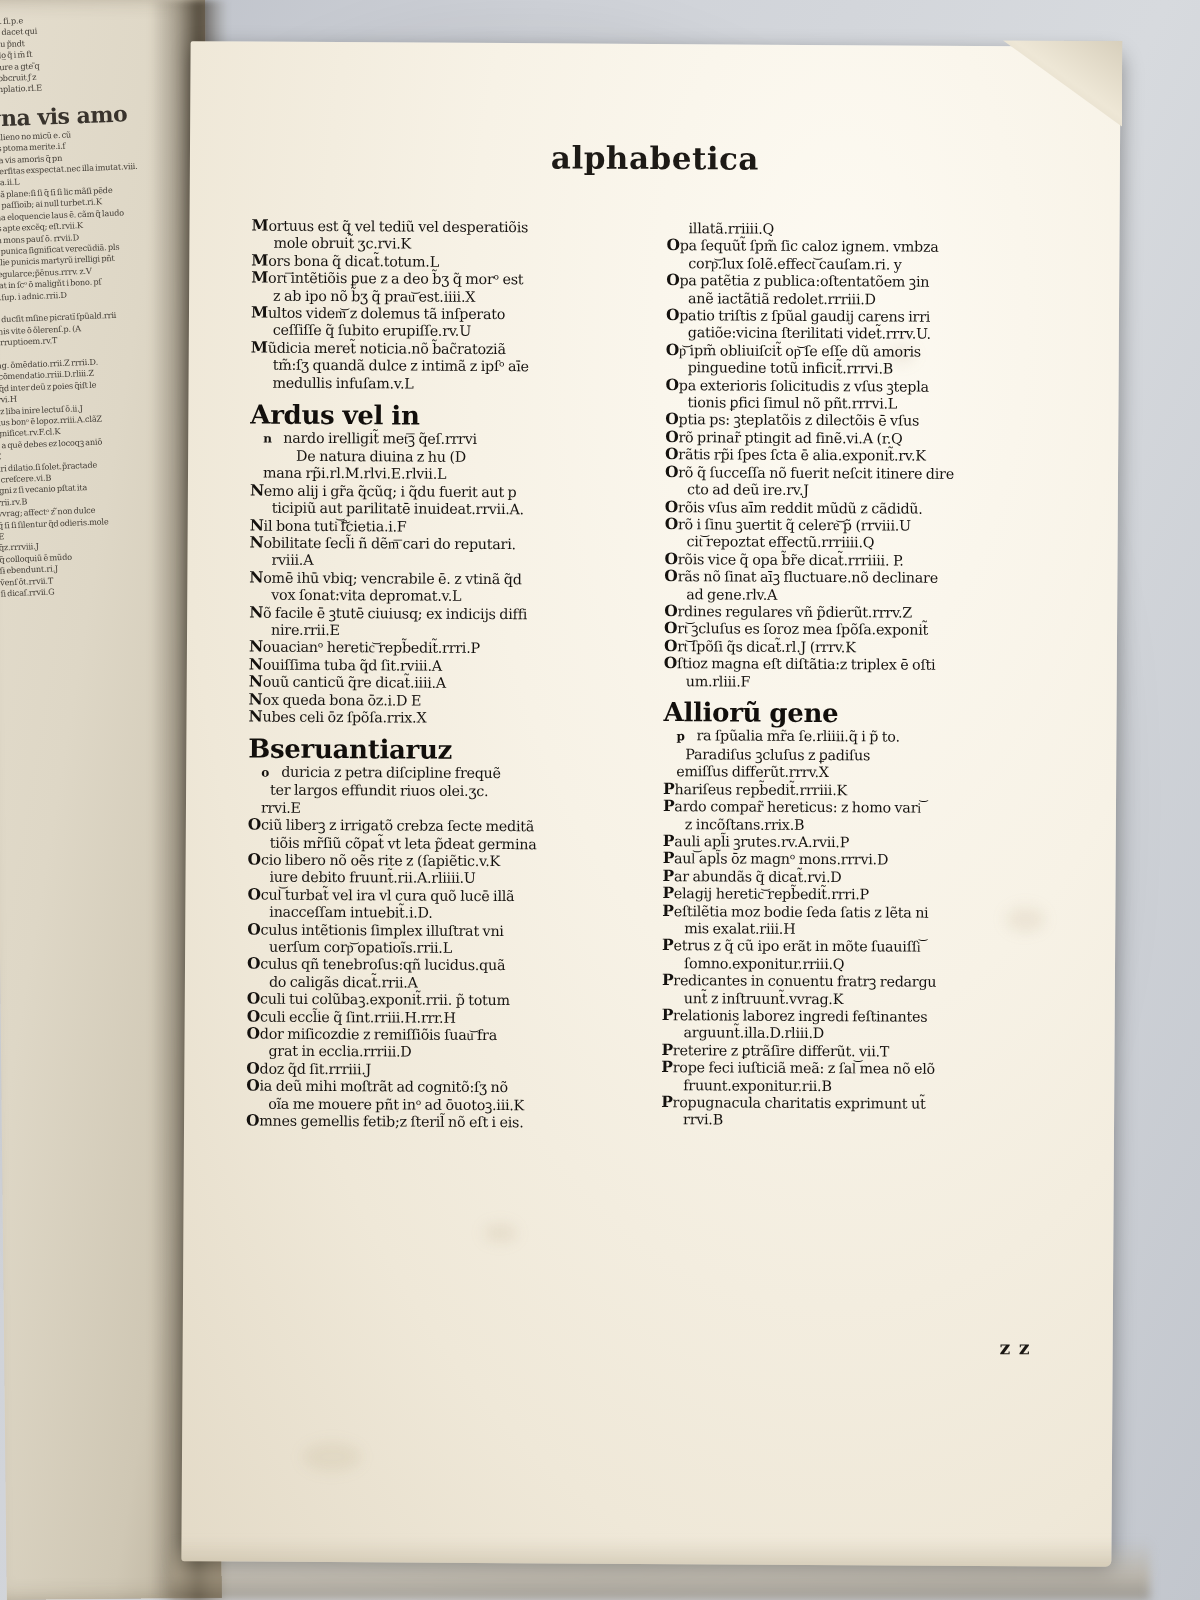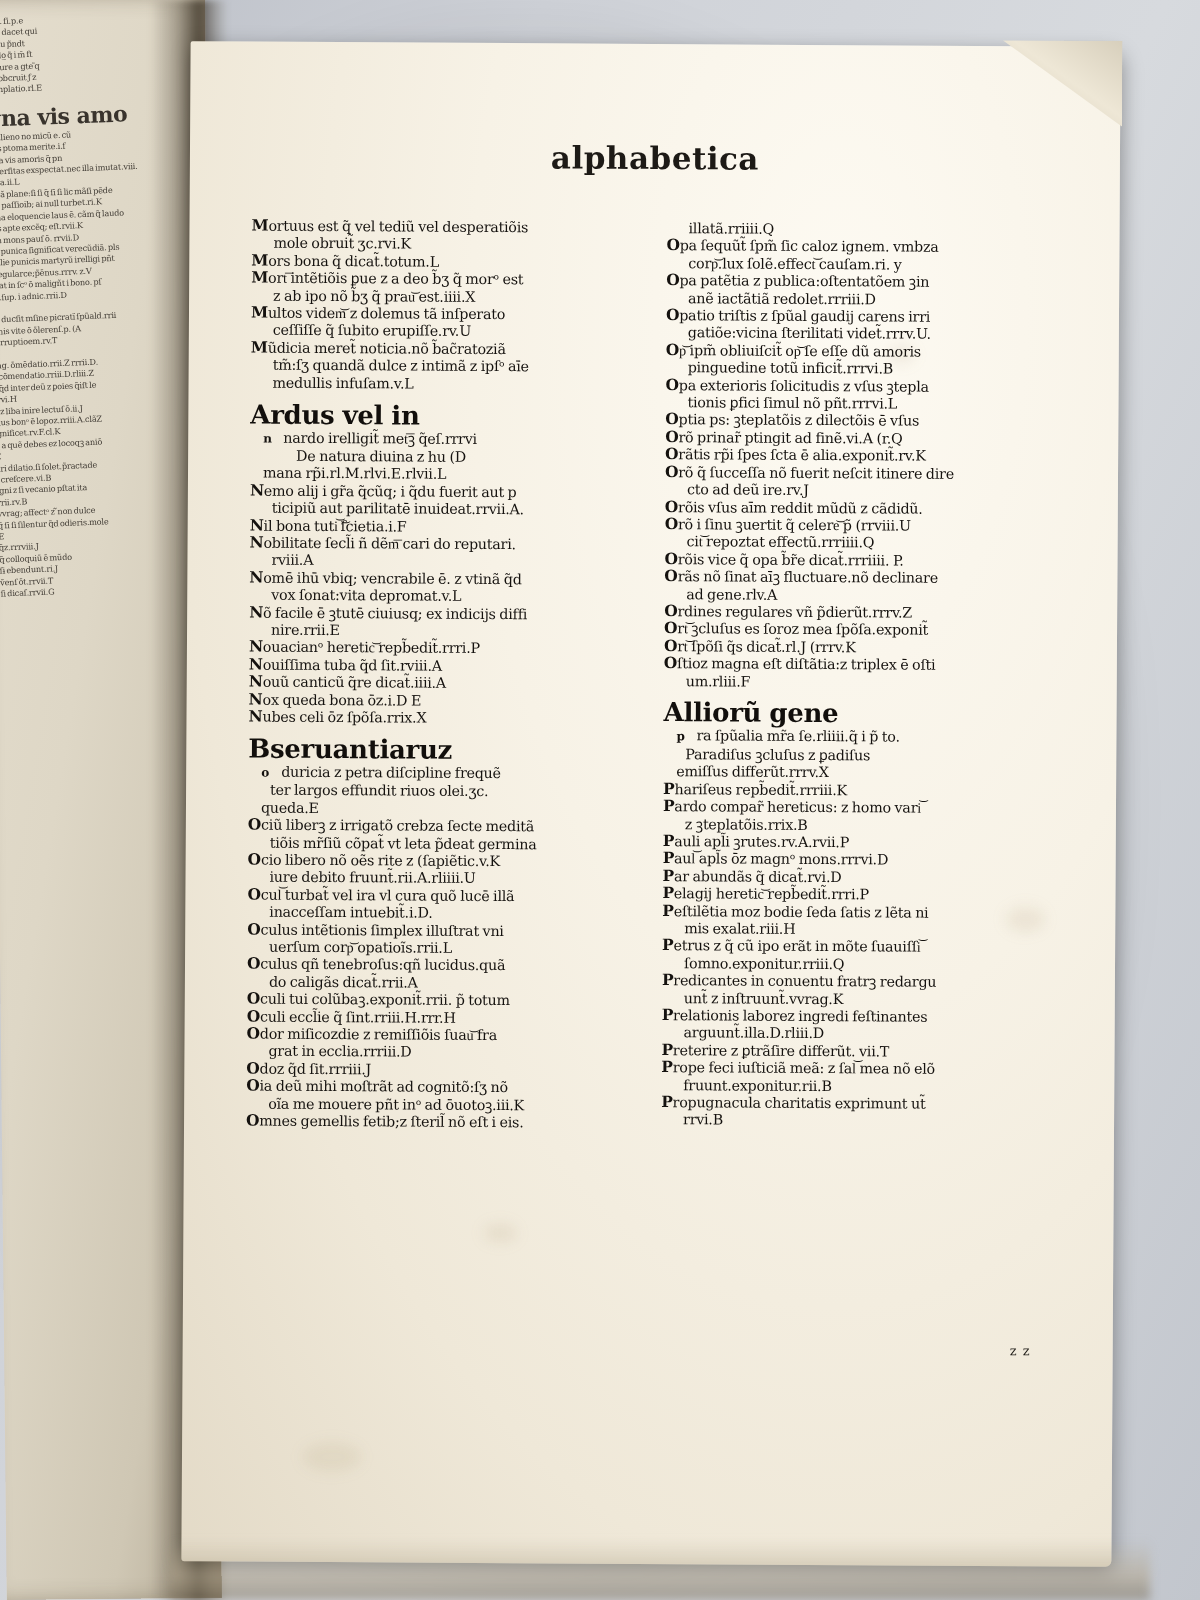--- a/index.html
+++ b/index.html
@@ -158,22 +158,22 @@
   }
   .lead-small {
     display: inline-block;
     width: 20px;
     font-size: 12px;
     font-weight: bold;
   }
   #folio {
     position: absolute;
     right: 82px; bottom: 208px;
-    font-size: 13px;
-    font-weight: normal;
+    font-size: 19px;
+    font-weight: bold;
     color: #1a1713;
     letter-spacing: 1px;
   }
   
   #page-stack {
     position: absolute;
     left: 170px; bottom: 0px;
     width: 980px; height: 60px;
     background: linear-gradient(180deg, rgba(200,190,168,0.0) 0%, rgba(178,166,142,0.55) 60%, rgba(120,110,92,0.55) 100%);
     filter: blur(5px);
@@ -281,21 +281,21 @@
           <div class="entry"><span class="drop">N</span><span>õ facile ē ꝫtutē ciuiusq; ex indicijs diffi</span></div>
           <div class="entry subline"><span>nire.rrii.E</span></div>
           <div class="entry"><span class="drop">N</span><span>ouacianᵒ heretic͝ repb̃edit̃.rrri.P</span></div>
           <div class="entry"><span class="drop">N</span><span>ouiſſima tuba q̃d ſit.rviii.A</span></div>
           <div class="entry"><span class="drop">N</span><span>ouũ canticũ q̃re dicat̃.iiii.A</span></div>
           <div class="entry"><span class="drop">N</span><span>ox queda bona ōz.i.D  E</span></div>
           <div class="entry"><span class="drop">N</span><span>ubes celi ōz ſpõſa.rrix.X</span></div>
           <div class="heading">Bseruantiaruz</div>
           <div class="entry"><span class="lead-small">o</span><span>duricia z petra diſcipline frequẽ</span></div>
           <div class="entry subline"><span>ter largos effundit riuos olei.ʒc.</span></div>
-          <div class="entry"><span>queda.E</span></div>
+          <div class="entry"><span>rrvi.E</span></div>
           <div class="entry"><span class="drop">O</span><span>ciũ liberꝫ z irrigatõ crebza ſecte meditã</span></div>
           <div class="entry subline"><span>tiõis mr̃ſiũ cõpat̃ vt leta  p̃deat germina</span></div>
           <div class="entry"><span class="drop">O</span><span>cio libero nõ oẽs rite z      (ſapiẽtic.v.K</span></div>
           <div class="entry subline"><span>iure debito fruunt̃.rii.A.rliiii.U</span></div>
           <div class="entry"><span class="drop">O</span><span>cul͝ turbat̃ vel ira vl cura quõ lucē illã</span></div>
           <div class="entry subline"><span>inacceſſam intuebit̃.i.D.</span></div>
           <div class="entry"><span class="drop">O</span><span>culus intẽtionis ſimplex illuſtrat vni</span></div>
           <div class="entry subline"><span>uerſum corp͝ opatioĩs.rrii.L</span></div>
           <div class="entry"><span class="drop">O</span><span>culus qñ tenebroſus:qñ lucidus.quã</span></div>
           <div class="entry subline"><span>do caligãs dicat̃.rrii.A</span></div>
@@ -335,21 +335,21 @@
           <div class="entry"><span class="drop">O</span><span>rt͝ ꝫcluſus es ſoroz mea ſpõſa.exponit̃</span></div>
           <div class="entry"><span class="drop">O</span><span>rt͝ ſpõſi q̃s dicat̃.rl.J       (rrrv.K</span></div>
           <div class="entry"><span class="drop">O</span><span>ſtioz magna eſt diſtãtia:z triplex ē oſti</span></div>
           <div class="entry subline"><span>um.rliii.F</span></div>
           <div class="heading">Alliorũ gene</div>
           <div class="entry"><span class="lead-small">p</span><span>ra ſpũalia mr̃a ſe.rliiii.q̃ i p̃ to.</span></div>
           <div class="entry subline"><span>Paradiſus ꝫcluſus z ꝑadiſus</span></div>
           <div class="entry"><span>emiſſus differũt.rrrv.X</span></div>
           <div class="entry"><span class="drop">P</span><span>hariſeus repb̃edit̃.rrriii.K</span></div>
           <div class="entry"><span class="drop">P</span><span>ardo compar̃ hereticus: z homo vari͝</span></div>
-          <div class="entry subline"><span>z ꝫteplatõis.rrix.B</span></div>
+          <div class="entry subline"><span>z incõſtans.rrix.B</span></div>
           <div class="entry"><span class="drop">P</span><span>auli apl̃i ꝫrutes.rv.A.rvii.P</span></div>
           <div class="entry"><span class="drop">P</span><span>aul͝ apl̃s ōz magnᵒ mons.rrrvi.D</span></div>
           <div class="entry"><span class="drop">P</span><span>ar abundãs q̃ dicat̃.rvi.D</span></div>
           <div class="entry"><span class="drop">P</span><span>elagij heretic͝ repb̃edit̃.rrri.P</span></div>
           <div class="entry"><span class="drop">P</span><span>eſtilẽtia moz bodie ſeda ſatis z lẽta ni</span></div>
           <div class="entry subline"><span>mis exalat.riii.H</span></div>
           <div class="entry"><span class="drop">P</span><span>etrus z q̃ cũ ipo erãt in mõte  ſuauiſſi͝</span></div>
           <div class="entry subline"><span>ſomno.exponitur.rriii.Q</span></div>
           <div class="entry"><span class="drop">P</span><span>redicantes in conuentu fratrꝫ redargu</span></div>
           <div class="entry subline"><span>unt̃ z inſtruunt̃.vvrag.K</span></div>

